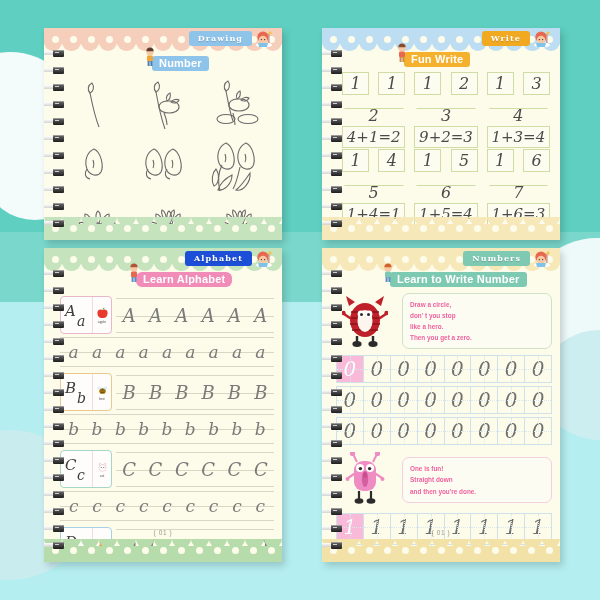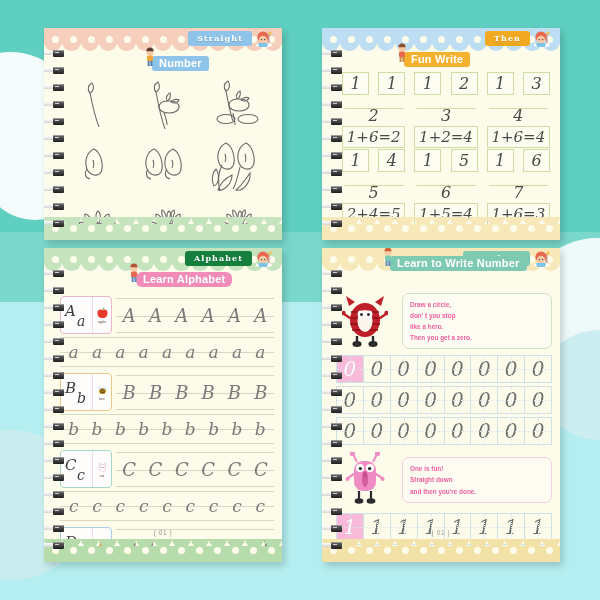--- a/index.html
+++ b/index.html
@@ -201,21 +201,21 @@
         <i></i>
         <i></i>
         <i></i>
         <i></i>
         <i></i>
         <i></i>
         <i></i>
         <i></i>
       </div>
   </div>
-  <div class="tag" style="background:#8fc4ea">Straight</div>
+  <div class="tag" style="background:#8fc4ea">Drawing</div>
   <svg class="mascot" viewBox="0 0 22 20">
     <ellipse cx="10" cy="16" rx="8" ry="2.6" fill="#fff"></ellipse>
     <circle cx="9" cy="8" r="5.6" fill="#e8674f"></circle>
     <circle cx="9" cy="11" r="4.2" fill="#f6c9a6"></circle>
     <circle cx="7.4" cy="10.6" r=".7" fill="#4a3028"></circle>
       <circle cx="10.6" cy="10.6" r=".7" fill="#4a3028"></circle>
     <path d="M4 14h10l-1 4H5z" fill="#7fc4e8"></path>
     <rect x="14" y="5" width="1.6" height="9" fill="#c99"></rect>
     <path d="M14 4l2.5-2 1.4 2.4-2.4 1.6z" fill="#f2c14e"></path>
   </svg>
@@ -448,21 +448,21 @@
         <i></i>
         <i></i>
         <i></i>
         <i></i>
         <i></i>
         <i></i>
         <i></i>
         <i></i>
       </div>
   </div>
-  <div class="tag" style="background:#f2a922">Then</div>
+  <div class="tag" style="background:#f2a922">Write</div>
   <svg class="mascot" viewBox="0 0 22 20">
     <ellipse cx="10" cy="16" rx="8" ry="2.6" fill="#fff"></ellipse>
     <circle cx="9" cy="8" r="5.6" fill="#e8674f"></circle>
     <circle cx="9" cy="11" r="4.2" fill="#f6c9a6"></circle>
     <circle cx="7.4" cy="10.6" r=".7" fill="#4a3028"></circle>
       <circle cx="10.6" cy="10.6" r=".7" fill="#4a3028"></circle>
     <path d="M4 14h10l-1 4H5z" fill="#7fc4e8"></path>
     <rect x="14" y="5" width="1.6" height="9" fill="#c99"></rect>
     <path d="M14 4l2.5-2 1.4 2.4-2.4 1.6z" fill="#f2c14e"></path>
   </svg>
@@ -479,50 +479,50 @@
 
   <div class="math-wrap">
     <div class="math-row" id="mrow0">
         <div class="mgroup">
           <div class="mpair">
             <div class="mbox">1</div>
             <div class="mbox">1</div>
           </div>
           <div class="mfork"></div>
           <div class="msum">2</div>
-          <div class="meq">1+6=2</div>
+          <div class="meq">4+1=2</div>
         </div>
         <div class="mgroup">
           <div class="mpair">
             <div class="mbox">1</div>
             <div class="mbox">2</div>
           </div>
           <div class="mfork"></div>
           <div class="msum">3</div>
-          <div class="meq">1+2=4</div>
+          <div class="meq">9+2=3</div>
         </div>
         <div class="mgroup">
           <div class="mpair">
             <div class="mbox">1</div>
             <div class="mbox">3</div>
           </div>
           <div class="mfork"></div>
           <div class="msum">4</div>
-          <div class="meq">1+6=4</div>
+          <div class="meq">1+3=4</div>
         </div>
       </div>
     <div class="math-row" id="mrow1">
         <div class="mgroup">
           <div class="mpair">
             <div class="mbox">1</div>
             <div class="mbox">4</div>
           </div>
           <div class="mfork"></div>
           <div class="msum">5</div>
-          <div class="meq">2+4=5</div>
+          <div class="meq">1+4=1</div>
         </div>
         <div class="mgroup">
           <div class="mpair">
             <div class="mbox">1</div>
             <div class="mbox">5</div>
           </div>
           <div class="mfork"></div>
           <div class="msum">6</div>
           <div class="meq">1+5=4</div>
         </div>
@@ -666,21 +666,21 @@
         <i></i>
         <i></i>
         <i></i>
         <i></i>
         <i></i>
         <i></i>
         <i></i>
         <i></i>
       </div>
   </div>
-  <div class="tag" style="background:#15803d">Alphabet</div>
+  <div class="tag" style="background:#1d4ed8">Alphabet</div>
   <svg class="mascot" viewBox="0 0 22 20">
     <ellipse cx="10" cy="16" rx="8" ry="2.6" fill="#fff"></ellipse>
     <circle cx="9" cy="8" r="5.6" fill="#e8674f"></circle>
     <circle cx="9" cy="11" r="4.2" fill="#f6c9a6"></circle>
     <circle cx="7.4" cy="10.6" r=".7" fill="#4a3028"></circle>
       <circle cx="10.6" cy="10.6" r=".7" fill="#4a3028"></circle>
     <path d="M4 14h10l-1 4H5z" fill="#7fc4e8"></path>
     <rect x="14" y="5" width="1.6" height="9" fill="#c99"></rect>
     <path d="M14 4l2.5-2 1.4 2.4-2.4 1.6z" fill="#f2c14e"></path>
   </svg>
@@ -1018,21 +1018,21 @@
   <svg class="mascot" viewBox="0 0 22 20">
     <ellipse cx="10" cy="16" rx="8" ry="2.6" fill="#fff"></ellipse>
     <circle cx="9" cy="8" r="5.6" fill="#e8674f"></circle>
     <circle cx="9" cy="11" r="4.2" fill="#f6c9a6"></circle>
     <circle cx="7.4" cy="10.6" r=".7" fill="#4a3028"></circle>
       <circle cx="10.6" cy="10.6" r=".7" fill="#4a3028"></circle>
     <path d="M4 14h10l-1 4H5z" fill="#7fc4e8"></path>
     <rect x="14" y="5" width="1.6" height="9" fill="#c99"></rect>
     <path d="M14 4l2.5-2 1.4 2.4-2.4 1.6z" fill="#f2c14e"></path>
   </svg>
-  <div class="heading" style="background:#7ec9b1; left:68px; top:8px;">
+  <div class="heading" style="background:#7ec9b1; left:68px; top:24px;">
     <svg class="kid" viewBox="0 0 14 20">
       <circle cx="7" cy="5" r="3.6" fill="#f6c9a6"></circle>
       <path d="M3.4 4.2a3.6 3.6 0 017.2 0z" fill="#d2622f"></path>
       <rect x="4" y="8.5" width="6" height="6" rx="1.4" fill="#7ec9b1"></rect>
       <rect x="4.6" y="14" width="2" height="5" fill="#5b8ec4"></rect>
       <rect x="7.4" y="14" width="2" height="5" fill="#5b8ec4"></rect>
     </svg>
     <span>Learn to Write Number</span>
   </div>
 

